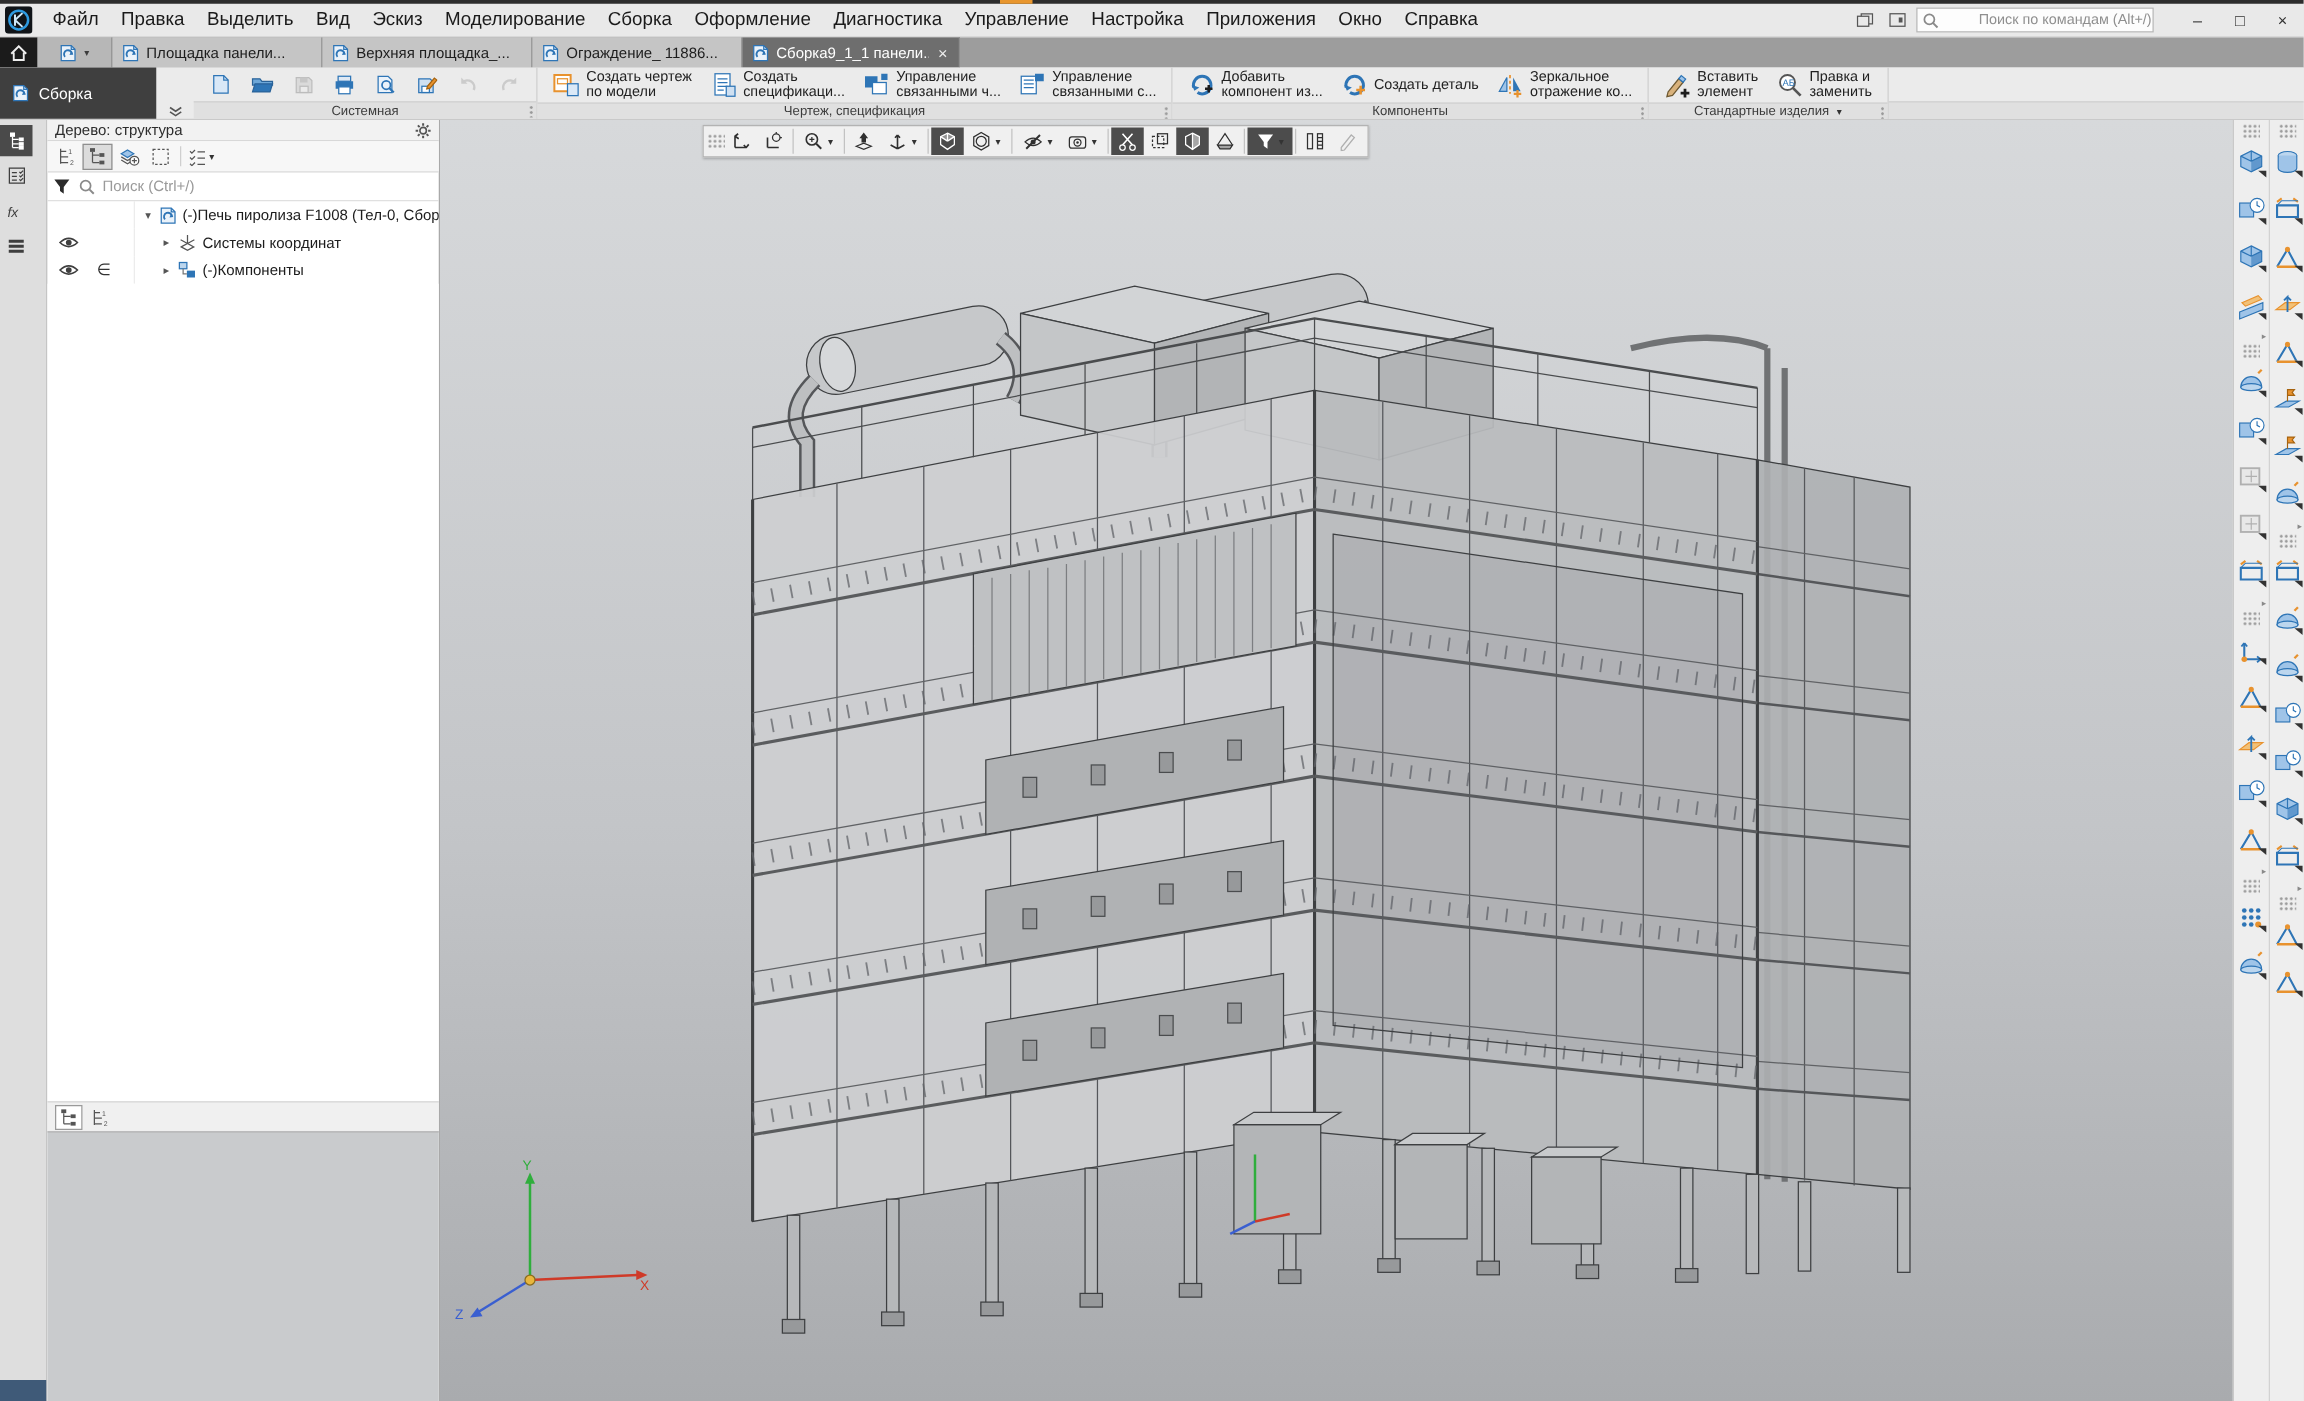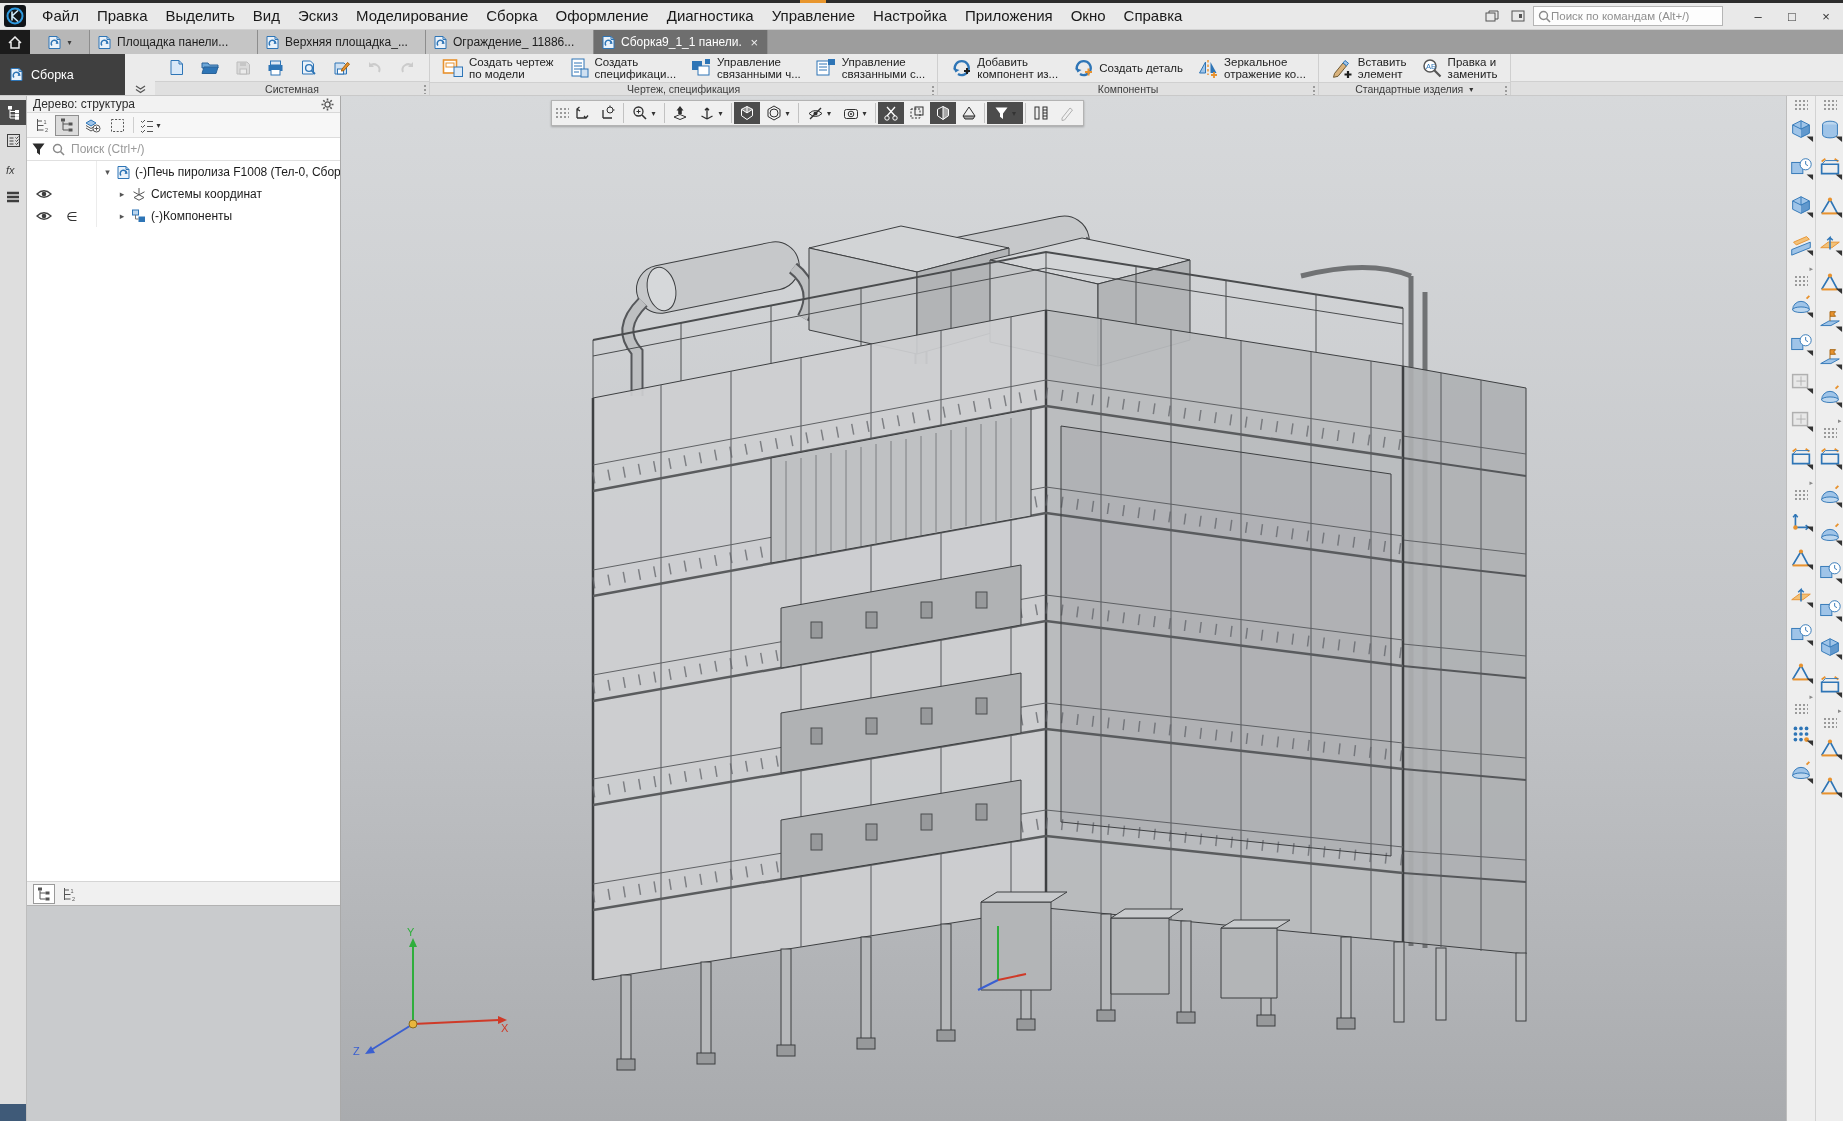--- a/index.html
+++ b/index.html
@@ -11,21 +11,21 @@
   .topedge { height:3px; background:#2d2d2d; position:relative; }
   .topedge .accent { position:absolute; left:800px; top:0; width:26px; height:3px; }
 
   
   .titlebar { height:27px; background:#e9e9e9; display:flex; align-items:center; border-bottom:1px solid #d2d2d2; }
   .appicon { width:24px; height:22px; margin:0 6px 0 3px; display:flex; align-items:center; justify-content:center; }
   .menuitem { padding:0 9px; line-height:26px; font-size:15px; color:#1a1a1a; cursor:default; }
   .tb-right { margin-left:auto; display:flex; align-items:center; }
   .tb-miniicon { width:22px; height:20px; display:flex; align-items:center; justify-content:center; margin-right:4px; }
   .cmdsearch { width:190px; height:20px; background:#fdfdfd; border:1px solid #b5b5b5; display:flex; align-items:center; padding:0 4px; margin-right:18px; }
-  .cmdsearch input { border:none; outline:none; flex:1; font-size:11.5px; font-family:inherit; background:transparent; color:#444; }
+  .cmdsearch input { border:none; outline:none; flex:1; font-size:11.5px; font-family:inherit; background:transparent; color:#444;margin-left:32px; }
   .cmdsearch input::placeholder { color:#8f8f8f; }
   .winbtn { width:34px; height:26px; display:flex; align-items:center; justify-content:center; font-size:13px; color:#333; }
 
   
   .tabbar { height:24px; background:#9d9d9d; display:flex; align-items:stretch; }
   .hometab { width:30px; background:#1b1b1b; color:#eee; display:flex; align-items:center; justify-content:center; }
   .newdocarea { width:60px; background:#b7b7b7; display:flex; align-items:center; justify-content:center; gap:5px; border-right:1px solid #8d8d8d; }
   .caret { font-size:8px; color:#3c3c3c; }
   .tab { width:168px; background:#c5c5c5; display:flex; align-items:center; padding:0 7px; gap:5px; border-right:1px solid #8d8d8d; color:#1d1d1d; }
   .tab .tablabel { flex:1; white-space:nowrap; overflow:hidden; font-size:12px; }
@@ -47,21 +47,21 @@
   .sysicon.disabled { opacity:.55; }
   .rbtn { display:flex; align-items:center; gap:5px; padding:2px 6px; height:28px; }
   .rbtn .rtext { display:flex; flex-direction:column; line-height:12.5px; font-size:11.5px; color:#222; white-space:nowrap; }
   .ribbonfill { flex:1; display:flex; flex-direction:column; }
   .ribbonfill .glabelrow2 { margin-top:auto; height:14px; background:#e0e0e0; border-top:1px solid #d0d0d0; }
 
   
   .main { flex:1; display:flex; min-height:0; }
 
   
-  .leftstrip { width:27px; background:#dedede; border-right:1px solid #bdbdbd; display:flex; flex-direction:column; padding-top:4px; }
+  .leftstrip { width:38px; background:#dedede; border-right:1px solid #bdbdbd; display:flex; flex-direction:column; padding-top:4px; }
   .stripbtn { width:26px; height:25px; display:flex; align-items:center; justify-content:center; color:#3e3e3e; margin-bottom:3px; }
   .stripbtn.active { background:#4a4a4a; color:#fff; }
   .stripfoot { margin-top:auto; height:17px; background:#3f5a78; }
 
   
   .panel { width:314px; background:#fff; border-right:1px solid #a9a9a9; display:flex; flex-direction:column; }
   .panelheader { height:17px; background:#f2f2f2; border-bottom:1px solid #d8d8d8; display:flex; align-items:center; padding:0 6px; font-size:12px; color:#2d2d2d; }
   .panelheader .gear { margin-left:auto; }
   .paneltools { height:25px; background:#f7f7f7; border-bottom:1px solid #dcdcdc; display:flex; align-items:center; padding:0 3px; gap:1px; }
   .ptool { width:24px; height:21px; display:flex; align-items:center; justify-content:center; color:#444; }

